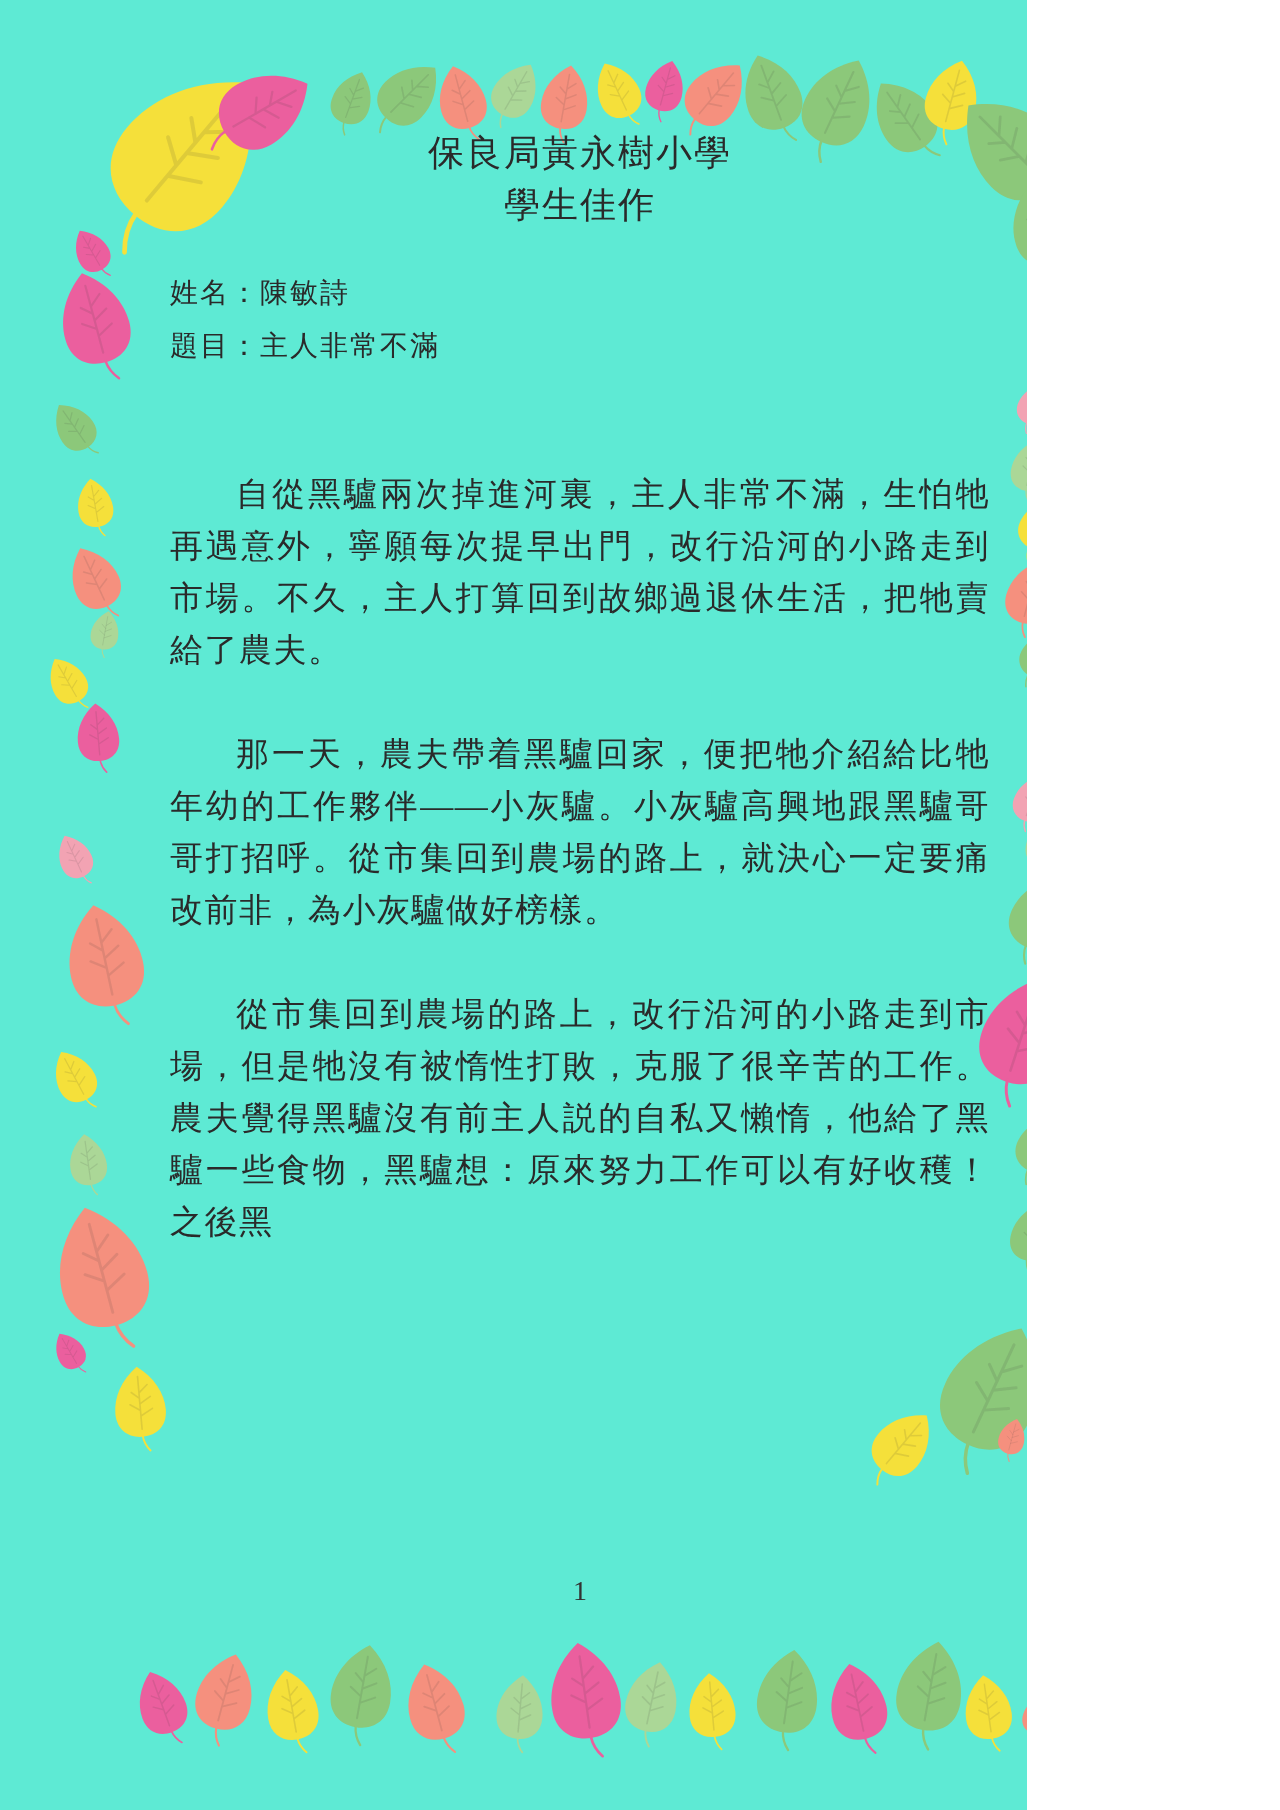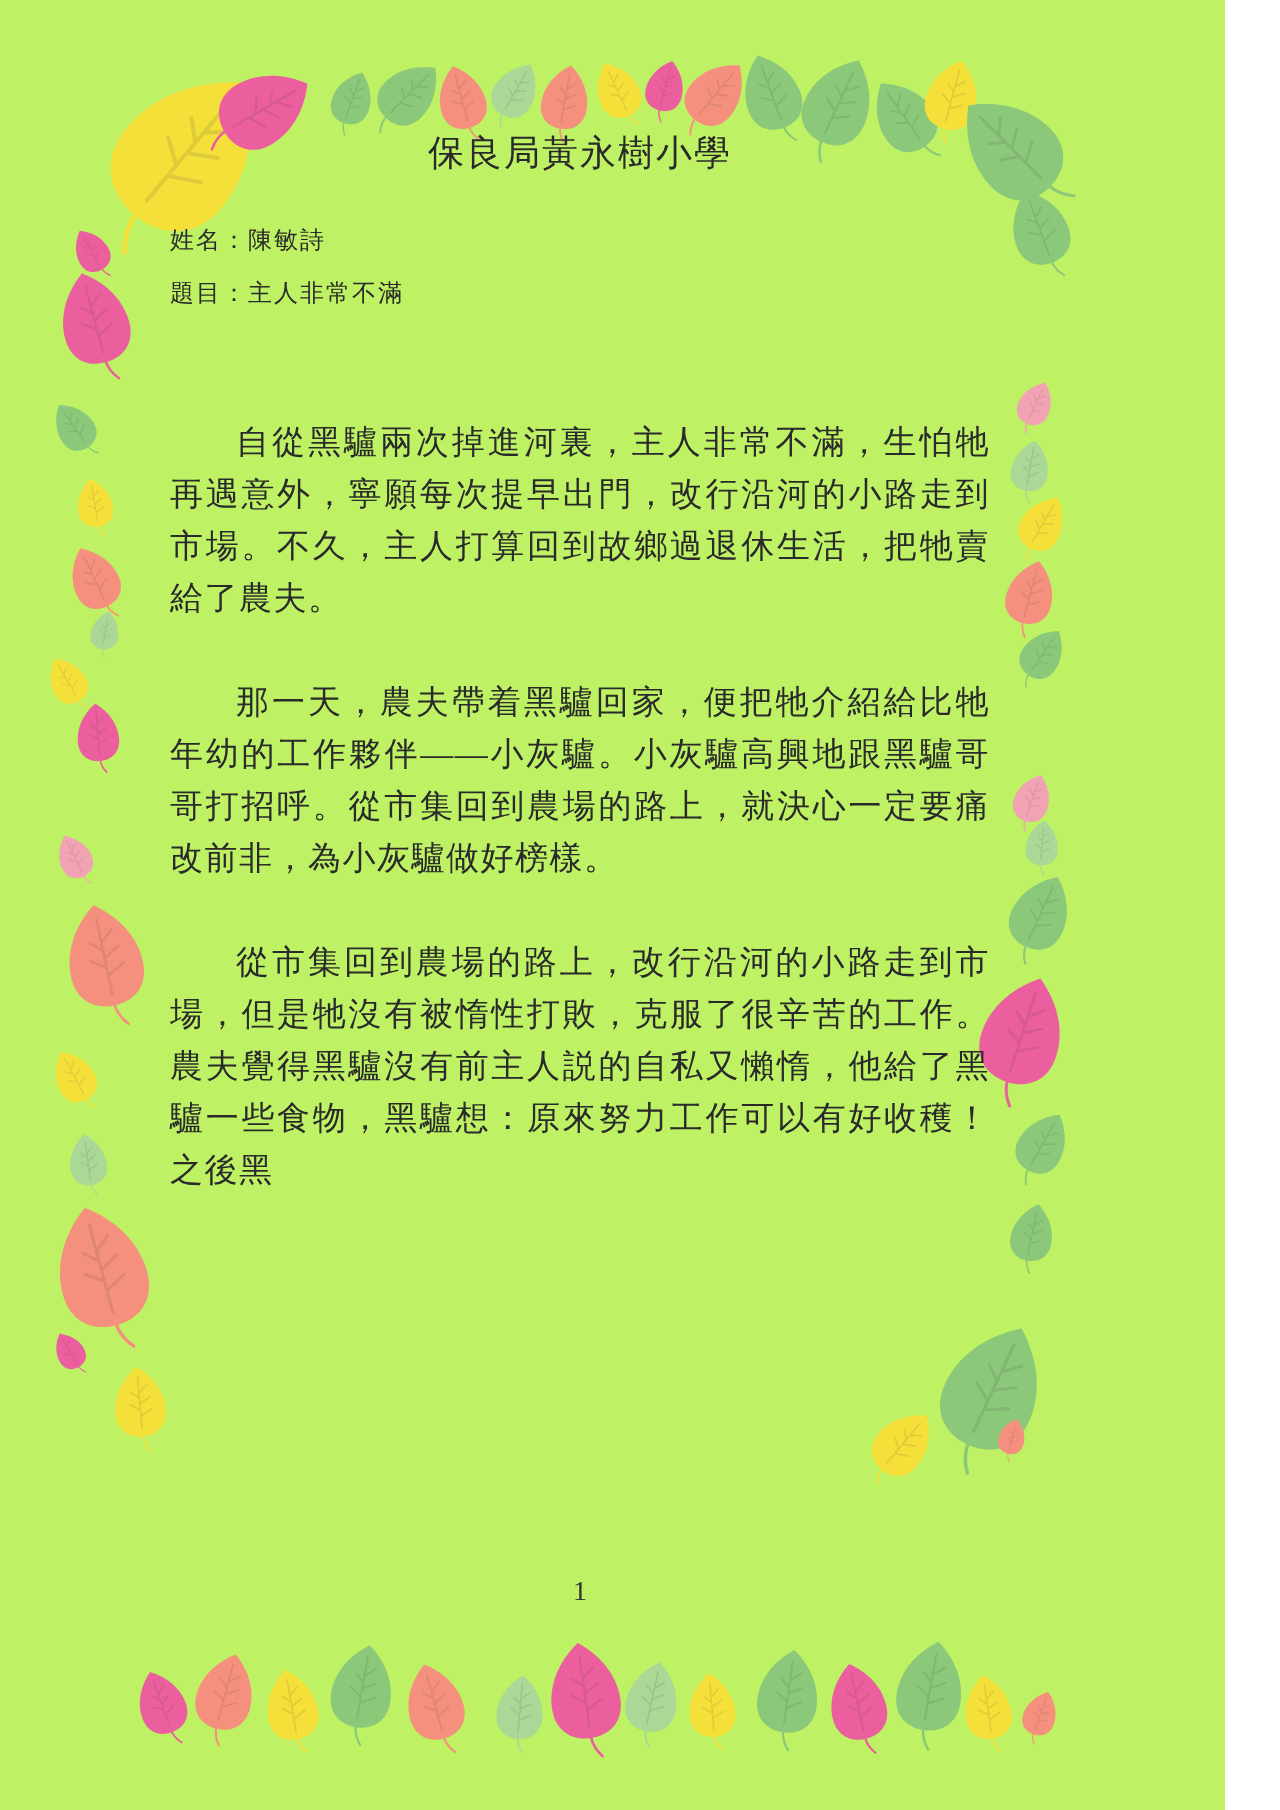--- a/index.html
+++ b/index.html
@@ -1,20 +1,20 @@
 <!DOCTYPE html>
 <html><head>
 <meta charset="utf-8">
 <style>
   html, body { margin: 0; padding: 0; background: #ffffff; }
   .page {
     position: relative;
-    width: 1225px;
+    width: 1027px;
     height: 1810px;
-    background: #bef264;
+    background: #5eead4;
     overflow: hidden;
     font-family: "Liberation Serif", "DejaVu Serif", serif;
     color: #2a2a2a;
   }
   .leaf-border {
     position: absolute;
     left: 0; top: 0;
     width: 1280px; height: 1810px;
     pointer-events: none;
   }
@@ -27,21 +27,21 @@
   }
   .title-block {
     text-align: center;
     font-size: 36px;
     line-height: 52px;
     letter-spacing: 2px;
     font-weight: 500;
   }
   .meta-block {
     margin-top: 35px;
-    font-size: 24px;
+    font-size: 28px;
     line-height: 53px;
     letter-spacing: 2px;
   }
   .meta-row { display: flex; }
   .meta-item-name { flex: 0 0 370px; }
   .essay {
     margin-top: 96px;
     font-size: 33px;
     line-height: 52px;
     letter-spacing: 1.5px;
@@ -135,20 +135,21 @@
         <use href="#leafshape" transform="translate(930,1690) rotate(10) scale(0.7)" style="color:#8CC87A"></use>
         <use href="#leafshape" transform="translate(988,1710) rotate(-8) scale(0.5)" style="color:#F5E03A"></use>
         <use href="#leafshape" transform="translate(1040,1715) rotate(20) scale(0.35)" style="color:#F5907E"></use>
       </g>
   </svg>
 
   <div class="content">
 
     <div class="title-block">
       <div>保良局黃永樹小學</div>
+      <div>學生佳作</div>
     </div>
 
     <div class="meta-block">
       <div class="meta-row">
         <span class="meta-item-name"><span>姓名：</span><span>陳敏詩</span></span>
       </div>
       <div class="meta-row">
         <span><span>題目：</span><span>主人非常不滿</span></span>
       </div>
     </div>

